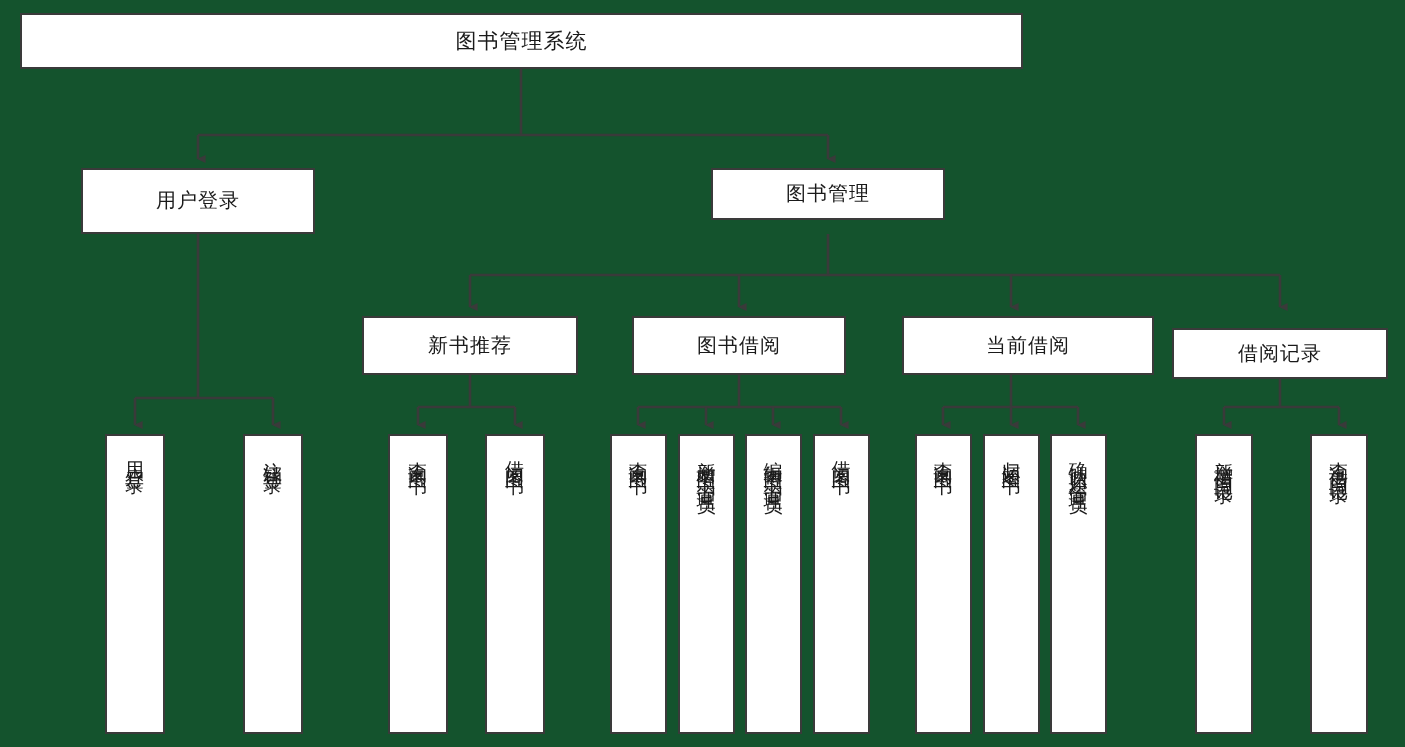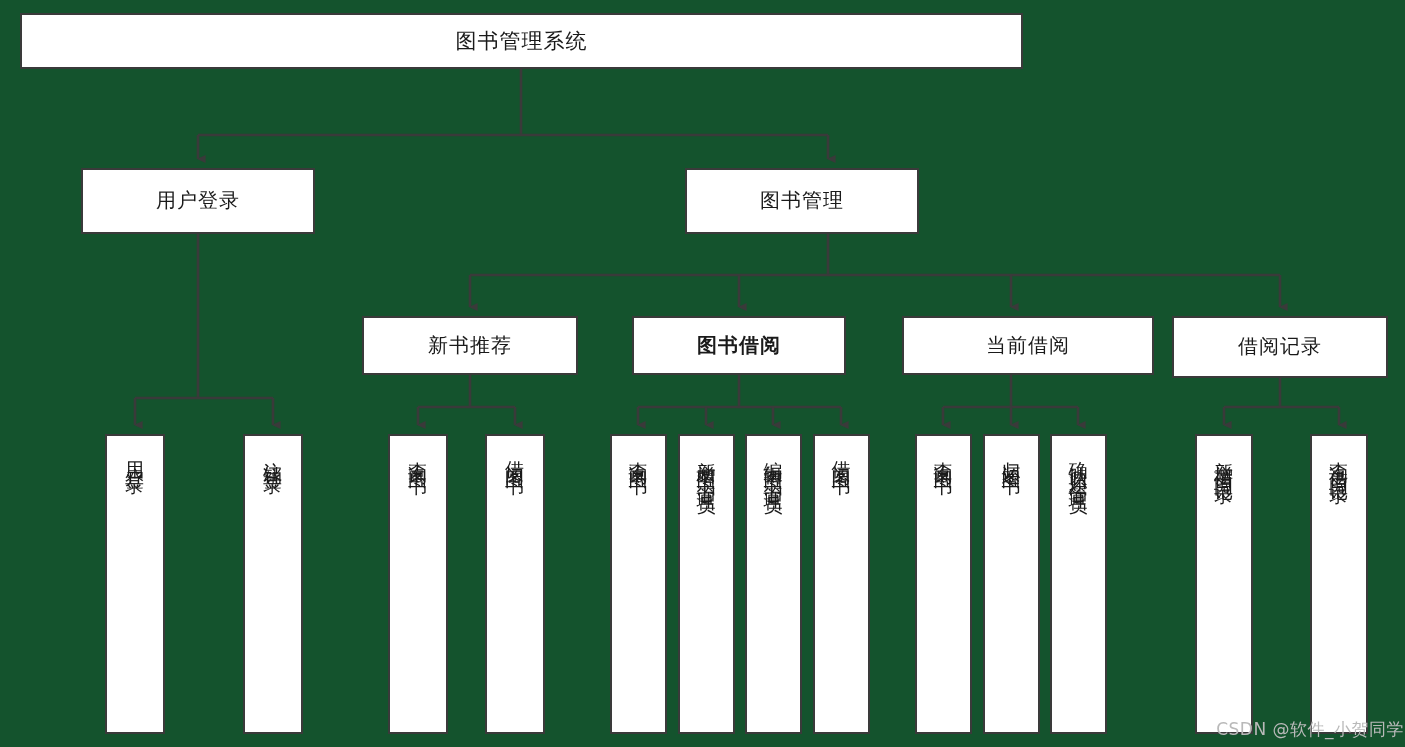--- a/index.html
+++ b/index.html
@@ -119,35 +119,35 @@
   </svg>
 
   <div class="node level-1" style="left:20px; top:13px; width:1003px; height:56px;">
     <span class="node-label">图书管理系统</span>
   </div>
 
   <div id="level2-layer">
       <div class="node level-2" style="left: 81px; top: 168px; width: 234px; height: 66px;">
         <span class="node-label">用户登录</span>
       </div>
-      <div class="node level-2" style="left: 685px; top: 168px; width: 234px; height: 66px;">
+      <div class="node level-2" style="left: 711px; top: 168px; width: 234px; height: 52px;">
         <span class="node-label">图书管理</span>
       </div>
     </div>
   <div id="level3-layer">
       <div class="node level-3" style="left: 362px; top: 316px; width: 216px; height: 59px; justify-content: center;">
         <span class="node-label">新书推荐</span>
       </div>
-      <div class="node level-3" style="left: 632px; top: 316px; width: 214px; height: 59px; font-weight: bold;">
+      <div class="node level-3" style="left: 632px; top: 316px; width: 214px; height: 59px;">
         <span class="node-label">图书借阅</span>
       </div>
       <div class="node level-3" style="left: 902px; top: 316px; width: 252px; height: 59px;">
         <span class="node-label">当前借阅</span>
       </div>
-      <div class="node level-3" style="left: 1172px; top: 316px; width: 216px; height: 62px;">
+      <div class="node level-3" style="left: 1172px; top: 328px; width: 216px; height: 51px;">
         <span class="node-label">借阅记录</span>
       </div>
     </div>
   <div id="leaf-layer">
       <div class="node leaf" style="left: 105px; top: 434px; width: 60px; height: 300px;">
         <span class="node-label">用户登录</span>
       </div>
       <div class="node leaf" style="left: 243px; top: 434px; width: 60px; height: 300px;">
         <span class="node-label">注销登录</span>
       </div>
@@ -179,14 +179,13 @@
         <span class="node-label">确认归还（管理员）</span>
       </div>
       <div class="node leaf" style="left: 1195px; top: 434px; width: 58px; height: 300px;">
         <span class="node-label">新增借阅记录</span>
       </div>
       <div class="node leaf" style="left: 1310px; top: 434px; width: 58px; height: 300px;">
         <span class="node-label">查询借阅记录</span>
       </div>
     </div>
 
-  <div id="watermark">CSDN @软件_小贺同学</div>
 </div>
 
 </body></html>

